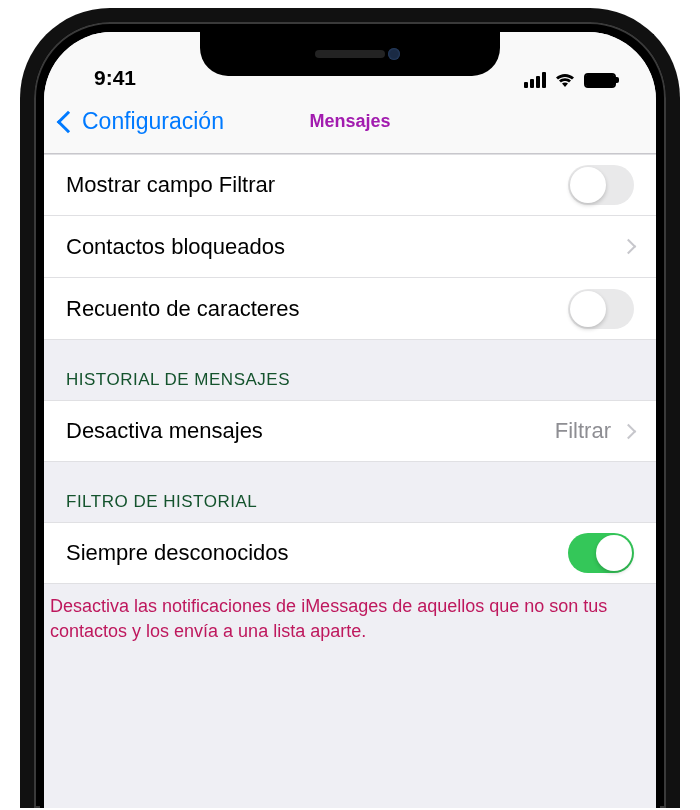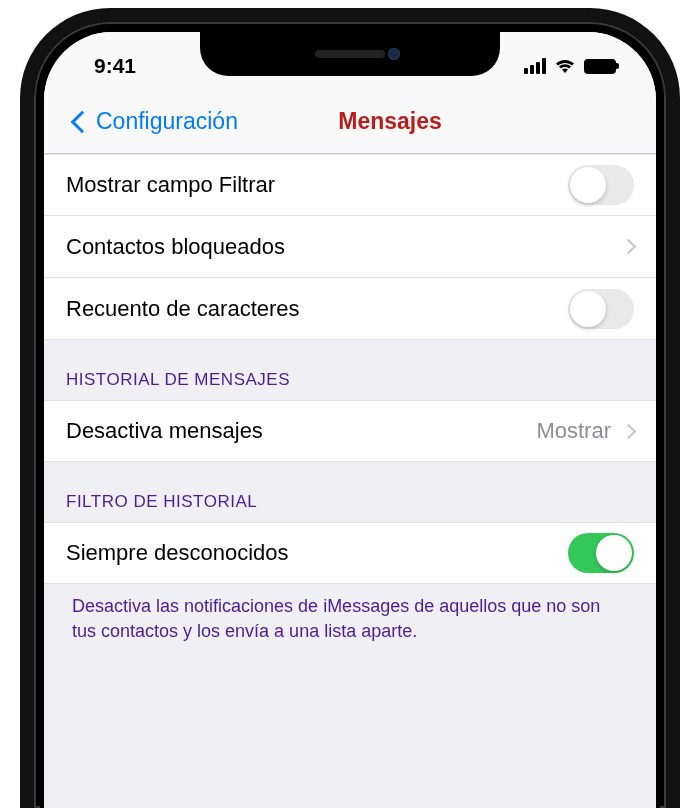--- a/index.html
+++ b/index.html
@@ -59,21 +59,21 @@
     .camera {
       width: 12px; height: 12px; background: #1a2a44; border-radius: 50%;
       position: absolute; right: 100px;
       box-shadow: inset 0 0 2px #3a5a8a;
     }
     .status-bar {
       height: 58px;
       background: #F9F9F9;
       display: flex;
       justify-content: space-between;
-      align-items: center;
+      align-items: flex-end;
       padding: 0 40px 0 50px;
       font-size: 21px;
       font-weight: 600;
       color: #000;
     }
     .status-left { padding-top: 10px; }
     .status-right { display: flex; align-items: center; gap: 8px; padding-top: 10px; }
     .signal-bars { display: flex; align-items: flex-end; gap: 2px; height: 16px; }
     .signal-bars span { width: 4px; background: #000; border-radius: 1px; }
     .signal-bars span:nth-child(1){height:6px} .signal-bars span:nth-child(2){height:9px}
@@ -88,21 +88,21 @@
       background: #000; border-radius: 0 2px 2px 0;
     }
     .battery-fill { width: 100%; height: 100%; background: #000; border-radius: 1px; }
 
     .nav-bar {
       height: 64px;
       background: #F9F9F9;
       border-bottom: 1px solid #c8c7cc;
       display: flex;
       align-items: center;
-      padding: 0 30px;
+      padding: 0 16px;
       position: relative;
     }
     .back-button {
       display: flex;
       align-items: center;
       color: #007AFF;
       font-size: 23px;
       cursor: pointer;
       gap: 2px;
     }
@@ -110,38 +110,37 @@
       width: 16px; height: 16px;
       border-left: 3.5px solid #007AFF;
       border-bottom: 3.5px solid #007AFF;
       transform: rotate(45deg);
       margin-right: 4px;
     }
     .nav-title {
       position: absolute;
       left: 50%;
       transform: translateX(-50%);
-      font-size: 23px;
+      font-size: 18px;
       font-weight: 600;
-      color: #b91c1c;
-      margin-left: 40px;
+      color: #a21caf;
     }
 
     .content { background: #EFEFF4; }
     .section { background: #fff; }
     .section-header {
       padding: 30px 22px 10px;
       font-size: 17px;
-      color: #4c1d95;
+      color: #14532d;
       letter-spacing: 0.5px;
     }
     .section-footer {
-      padding: 10px 28px 20px;
+      padding: 10px 6px 20px;
       font-size: 18px;
-      color: #4c1d95;
+      color: #be185d;
       line-height: 1.4;
     }
     .row {
       display: flex;
       align-items: center;
       justify-content: space-between;
       min-height: 62px;
       padding: 0 22px;
       border-bottom: 1px solid #e0e0e3;
       font-size: 22px;
@@ -232,21 +231,21 @@
               <div class="toggle-knob"></div>
             </div>
           </div>
         </div>
 
         <div class="section-header">HISTORIAL DE MENSAJES</div>
         <div class="section">
           <div class="row">
             <span>Desactiva mensajes</span>
             <div class="row-right">
-              <span class="detail-value">Mostrar</span>
+              <span class="detail-value">Filtrar</span>
               <div class="chevron-right"></div>
             </div>
           </div>
         </div>
 
         <div class="section-header">FILTRO DE HISTORIAL</div>
         <div class="section">
           <div class="row">
             <span>Siempre desconocidos</span>
             <div class="toggle toggle-on">

